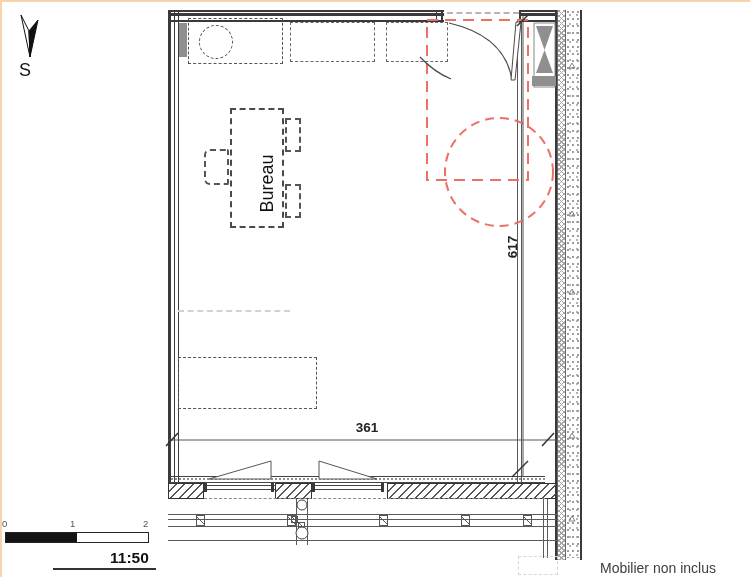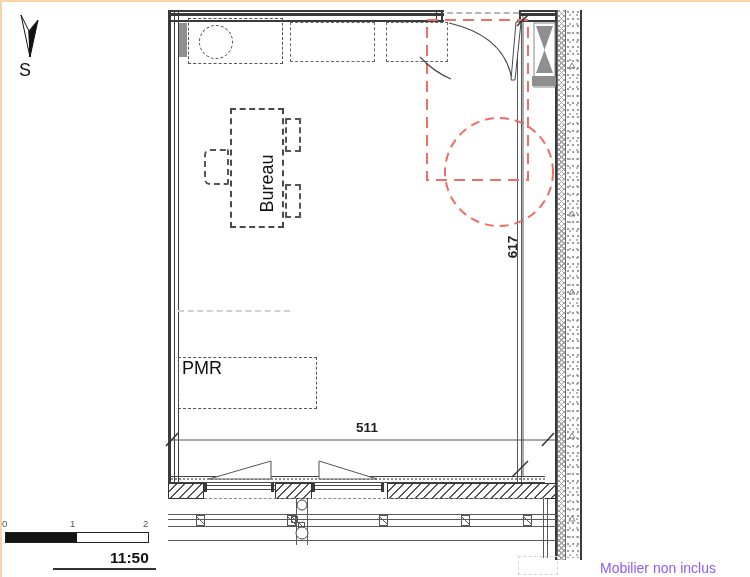--- a/index.html
+++ b/index.html
@@ -117,39 +117,38 @@
       <span>Bureau</span>
     </div>
   <div class="abs" style="left:204px;top:149px;width:25px;height:36px;border:2.5px dashed #555;border-radius:6px 2px 2px 6px;"></div>
   <div class="abs" style="left:285px;top:118px;width:16px;height:34px;border:2px dashed #555;"></div>
   <div class="abs" style="left:285px;top:184px;width:16px;height:34px;border:2px dashed #555;"></div>
 
   <div class="abs" style="left:178px;top:310px;width:112px;height:2px;border-top:2px dashed #d2d2d2;"></div>
 
   <div class="abs dash" style="left:178px;top:357px;width:139px;height:52px;"></div>
   <div class="abs label" style="left:182px;top:358px;font-size:18px;line-height:21px;color:#111;">
-    <div>PMR</div>
   </div>
 
-  <div class="abs label" style="left:349px;top:420px;width:36px;height:17px;font-size:13.5px;font-weight:bold;color:#222;text-align:center;">511</div>
+  <div class="abs label" style="left:349px;top:420px;width:36px;height:17px;font-size:13.5px;font-weight:bold;color:#222;text-align:center;">361</div>
   <div class="abs rot label" style="left:492px;top:232px;width:40px;height:30px;font-size:13.5px;font-weight:bold;color:#222;">
       <span>617</span>
     </div>
 
   <div class="abs label" style="left:2px;top:518px;font-size:9.5px;color:#555;">0</div>
   <div class="abs label" style="left:70px;top:518px;font-size:9.5px;color:#555;">1</div>
   <div class="abs label" style="left:143px;top:518px;font-size:9.5px;color:#555;">2</div>
   <div class="abs" style="left:5px;top:532px;width:144px;height:11px;border:1px solid #222;background:#fff;">
     <div class="abs" style="left:0;top:0;width:71px;height:9px;background:#141414;"></div>
   </div>
   <div class="abs label" style="left:110px;top:549px;font-size:15.5px;font-weight:bold;color:#111;">11:50</div>
   <div class="abs" style="left:53px;top:568px;width:103px;height:1.5px;background:#333;"></div>
 
   <div class="abs dash-lt" style="left:518px;top:556px;width:40px;height:19px;"></div>
-  <div class="abs label" style="left:600px;top:560px;font-size:14px;color:#8b5cf6;">Mobilier non inclus</div>
+  <div class="abs label" style="left:600px;top:560px;font-size:14px;color:#404040;">Mobilier non inclus</div>
 
   <div class="abs label" style="left:19px;top:60px;font-size:18px;color:#111;">S</div>
 
   <svg width="750" height="577" viewBox="0 0 750 577" style="pointer-events:none;">
 
     <g>
       <polygon points="30,57 21,15 29,31" fill="#ffffff" stroke="#111" stroke-width="1"></polygon>
       <polygon points="30,57 38,20 29,31" fill="#111" stroke="#111" stroke-width="1"></polygon>
     </g>
 

